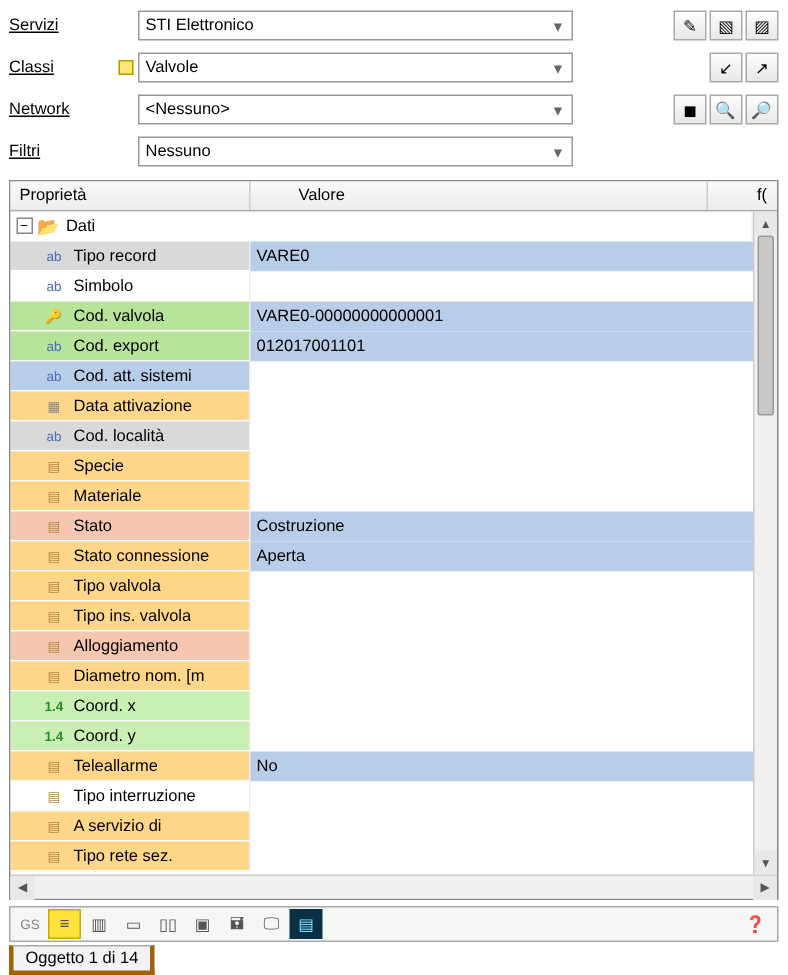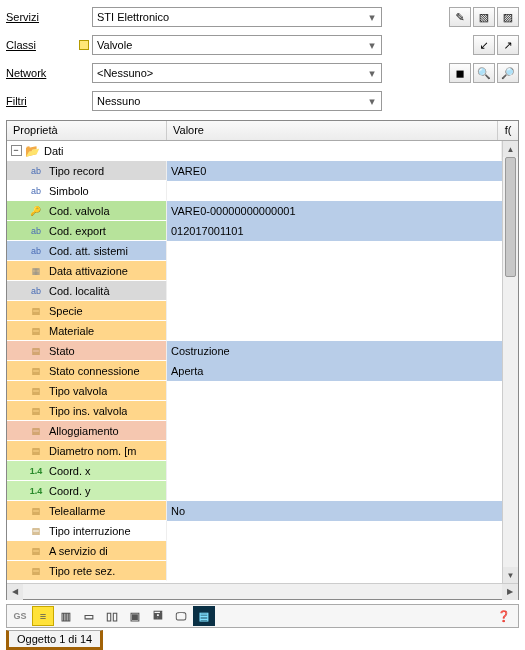--- a/index.html
+++ b/index.html
@@ -78,20 +78,21 @@
     height: 480px;
     display: flex;
     flex-direction: column;
   }
   .grid-header {
     display: flex;
     background: linear-gradient(#f9f9f9,#ececec);
     border-bottom: 1px solid #aaa;
     height: 20px;
     flex-shrink: 0;
+    gap: 26px;
   }
   .gh-prop {
     width: 160px;
     border-right: 1px solid #ccc;
     padding: 3px 6px;
     font-weight: normal;
   }
   .gh-val {
     flex: 1;
     border-right: 1px solid #ccc;
@@ -216,21 +217,20 @@
   }
   .hscroll-track { flex: 1; position: relative; }
   .bottom-toolbar {
     margin: 4px 6px 0 6px;
     border: 1px solid #aaa;
     height: 24px;
     display: flex;
     align-items: center;
     padding: 0 2px;
     background: #f6f6f6;
-    font-weight: bold;
   }
   .btb {
     width: 22px;
     height: 20px;
     display: flex;
     align-items: center;
     justify-content: center;
     margin-right: 1px;
     font-size: 11px;
     color: #555;

